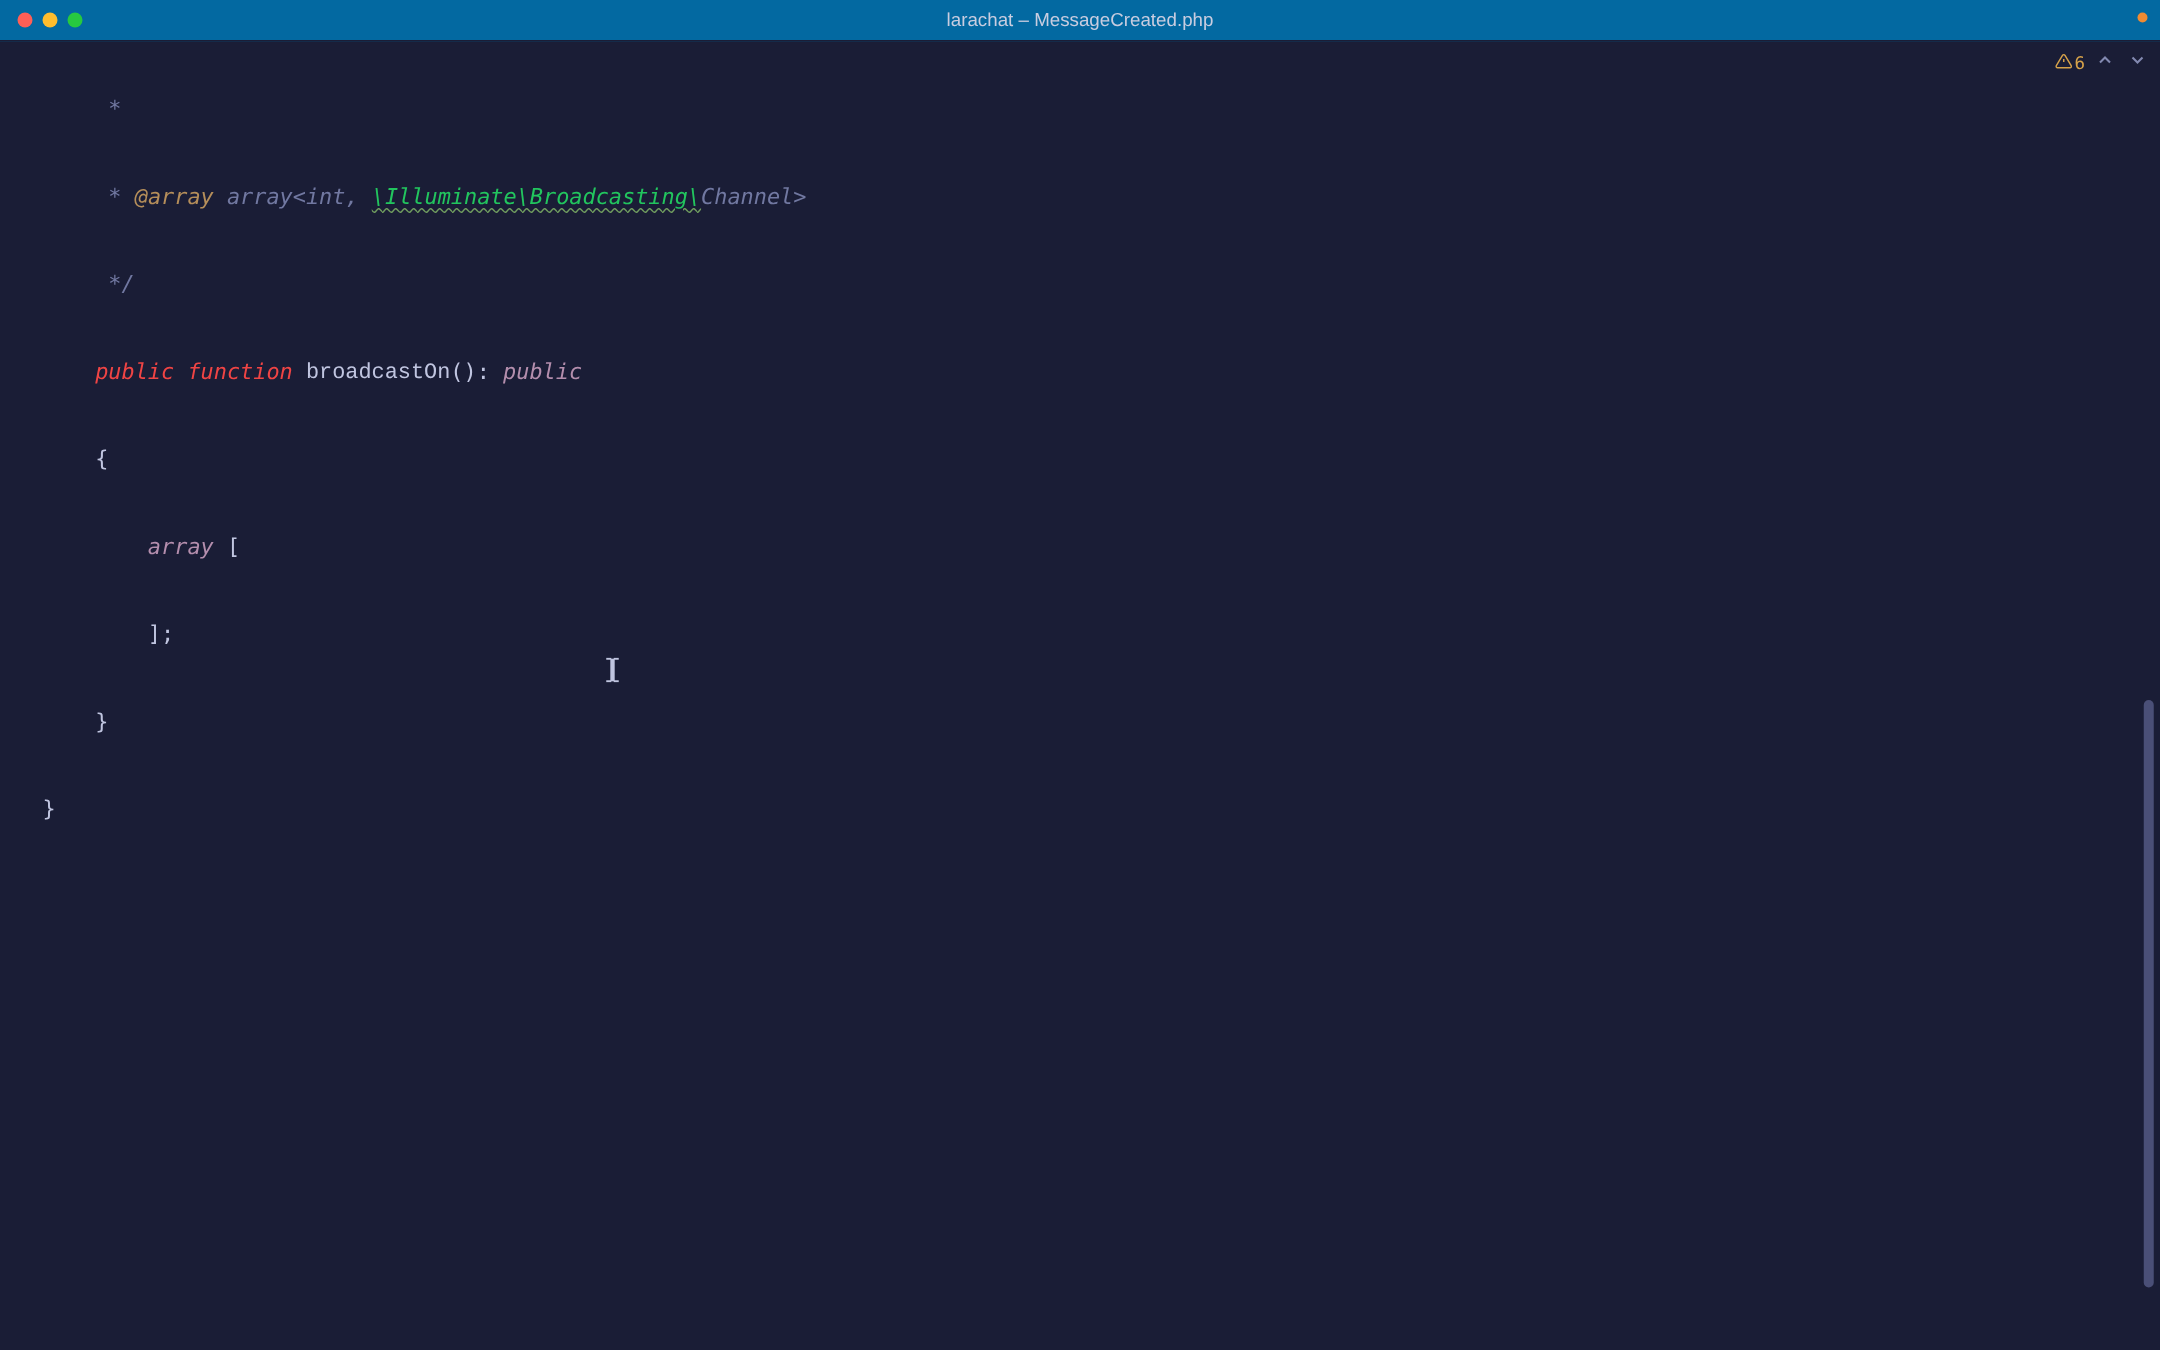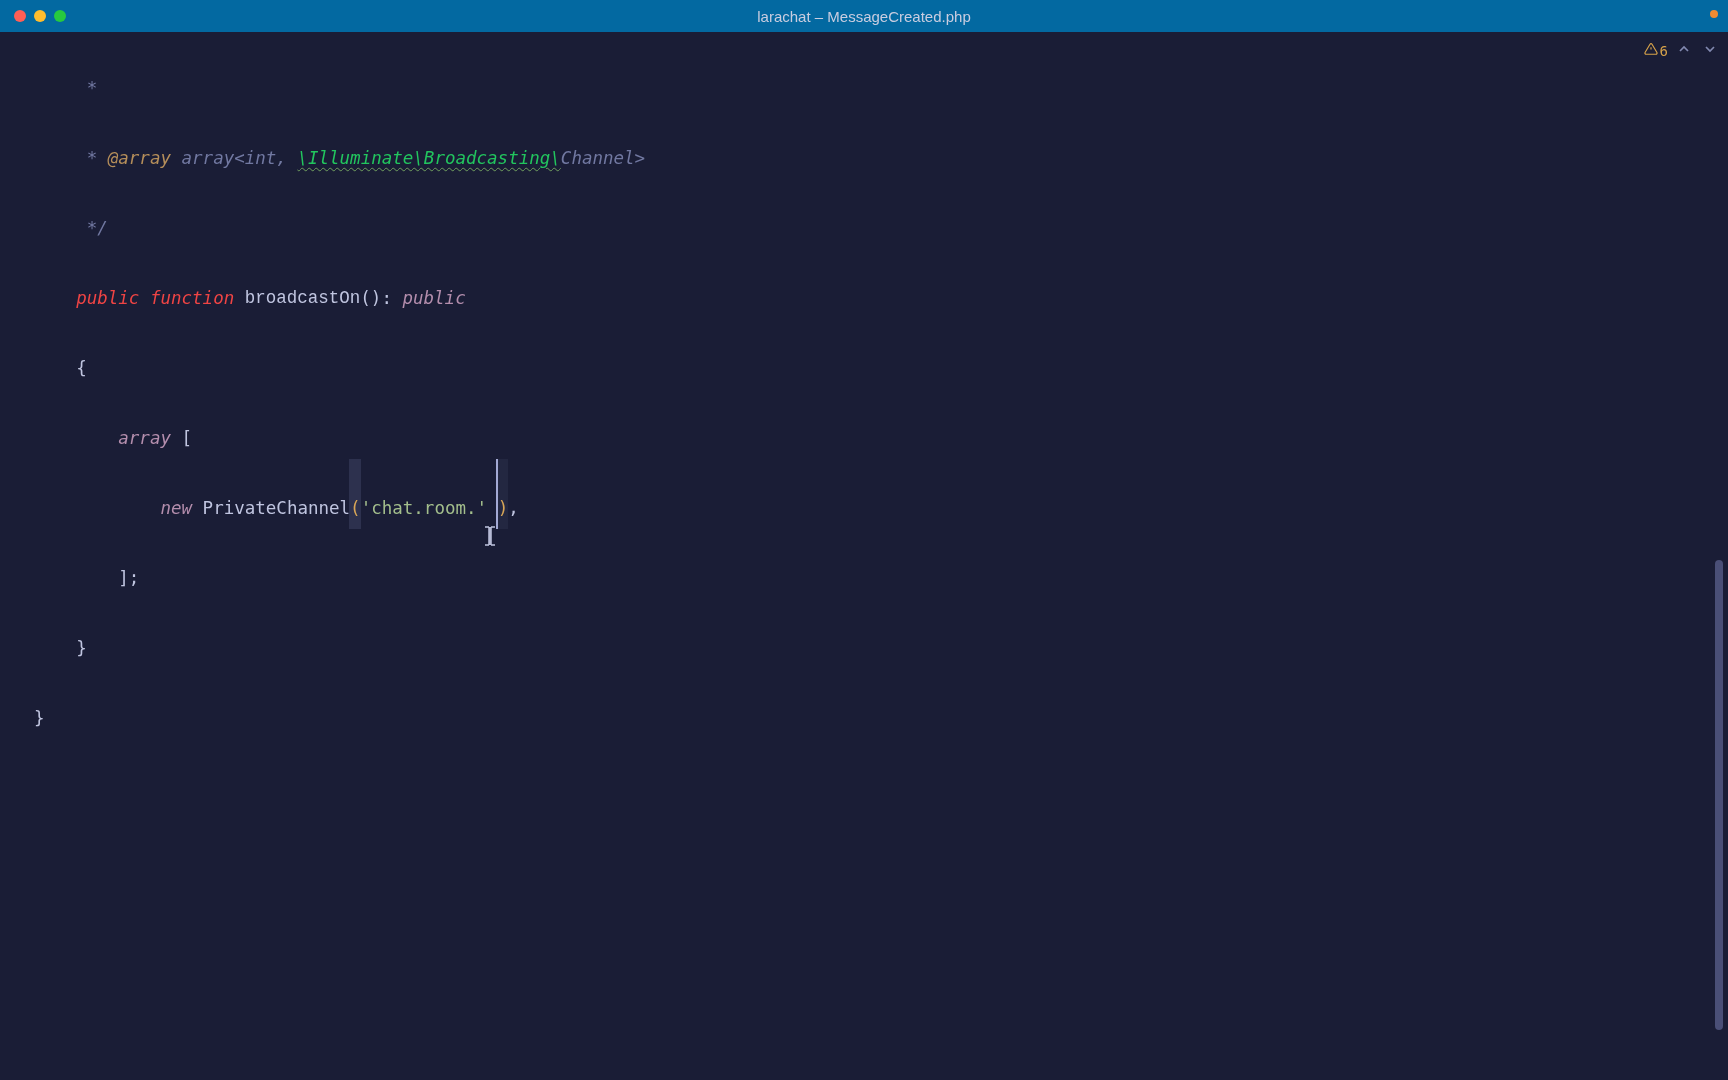--- a/index.html
+++ b/index.html
@@ -224,23 +224,20 @@
   </div>
 
   <div class="code-line">
     <span class="c-punc">    {</span>
   </div>
 
   <div class="code-line">
     <span>        </span><span class="c-return">array</span><span> </span><span class="c-bracket">[</span>
   </div>
 
-  <div class="code-line">
-    <span>            </span><span class="c-new">new</span><span> </span><span class="c-class">PrivateChannel</span><span class="c-paren-match bracket-highlight-open">(</span><span class="c-string">'chat.room.'</span><span> </span><span class="c-paren-match cursor-highlight">)</span><span class="c-punc">,</span>
-  </div>
 
   <div class="code-line">
     <span class="c-punc">        ];</span>
   </div>
 
   <div class="code-line">
     <span class="c-punc">    }</span>
   </div>
 
   <div class="code-line">

